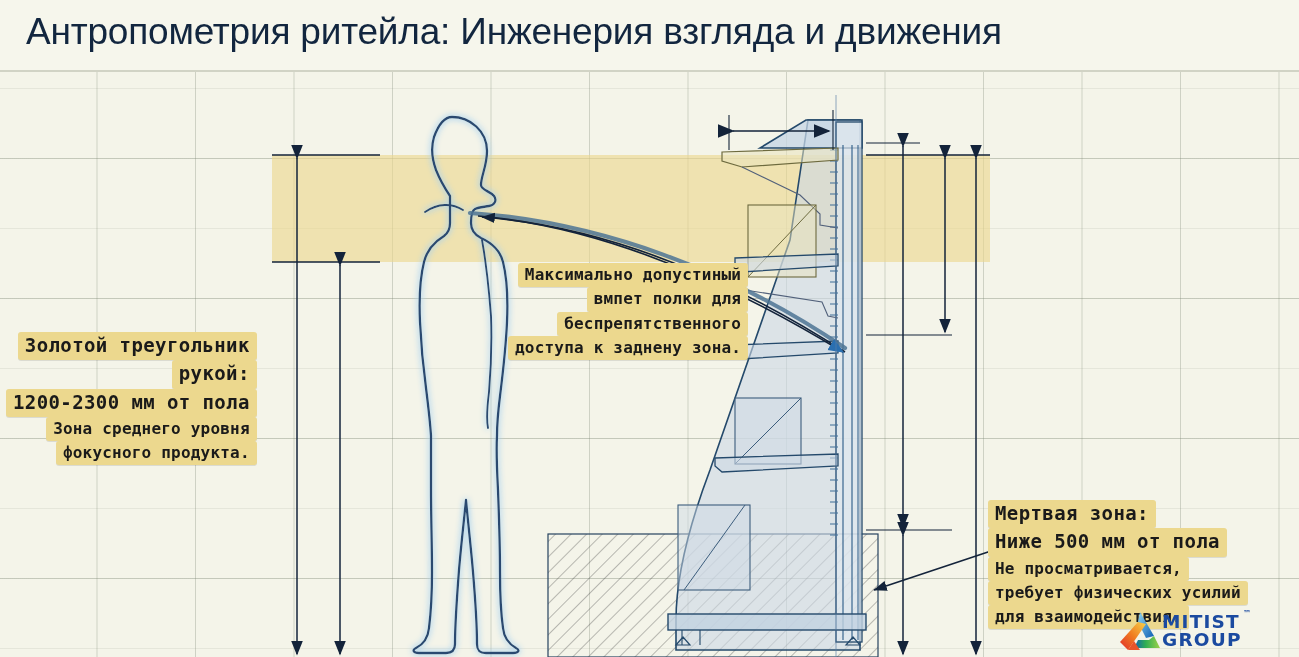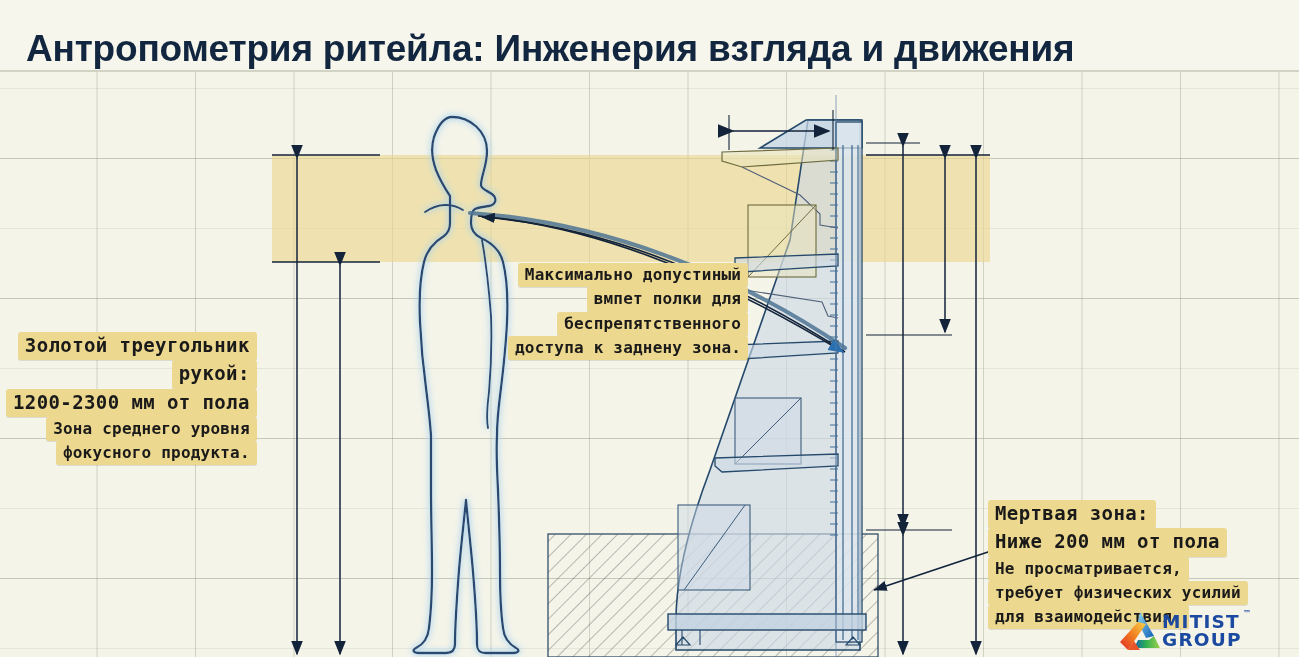--- a/index.html
+++ b/index.html
@@ -16,23 +16,23 @@
   }
   .grid2{position:absolute;inset:0;
     background-image:linear-gradient(to bottom,rgba(120,130,110,.22) 1px,transparent 1px);
     background-size:100% 70px;background-position:0 18px;opacity:.55;
   }
 
   
   .titlebar{position:absolute;left:0;top:0;width:1299px;height:72px;
     background:#f6f6ec;}
   .titlebar .rule{position:absolute;left:0;bottom:0;width:100%;height:2px;background:rgba(140,145,125,.35);}
-  .title{position:absolute;left:26px;top:28px;width:1250px;
+  .title{position:absolute;left:26px;top:11px;width:1250px;
     font-family:"Liberation Sans",sans-serif;
-    font-size:37px;font-weight:bold;color:#12263f;letter-spacing:-.2px;
+    font-size:37px;font-weight:normal;color:#12263f;letter-spacing:-.2px;
     white-space:nowrap;}
 
   
   .band{position:absolute;left:272px;top:155px;width:718px;height:107px;
     background:rgba(235,215,140,.62);}
 
   
   svg.layer{position:absolute;left:0;top:0;width:1299px;height:657px;overflow:visible;}
 
   
@@ -279,21 +279,21 @@
       <span class="ln">Максимально допустиный</span>
       <span class="ln">вмпет полки для</span>
       <span class="ln">беспрепятственного</span>
       <span class="ln">доступа к заднену зона.</span>
     </div>
   </div>
 
   <div class="callout c-right">
     <div class="big">
       <span class="ln">Мертвая зона:</span>
-      <span class="ln">Ниже 200 мм от пола</span>
+      <span class="ln">Ниже 500 мм от пола</span>
     </div>
     <div class="sm">
       <span class="ln">Не просматривается,</span>
       <span class="ln">требует физических усилий</span>
       <span class="ln">для взаимодействия.</span>
     </div>
   </div>
 
   <div class="titlebar">
     <div class="title">Антропометрия ритейла: Инженерия взгляда и движения</div>

